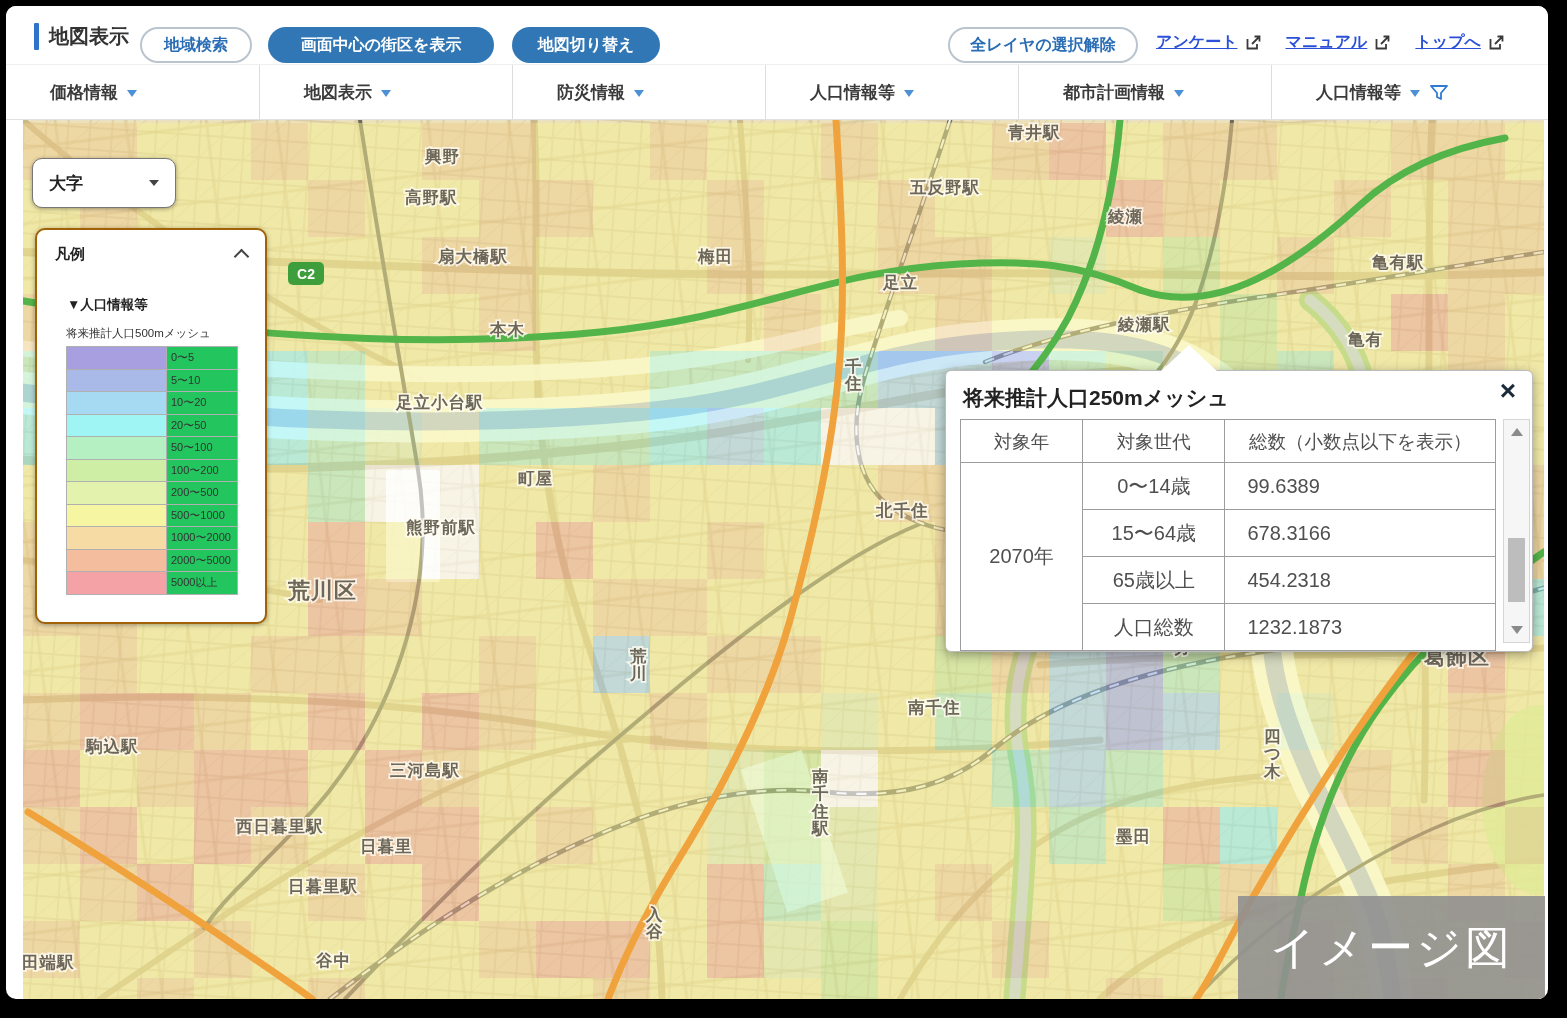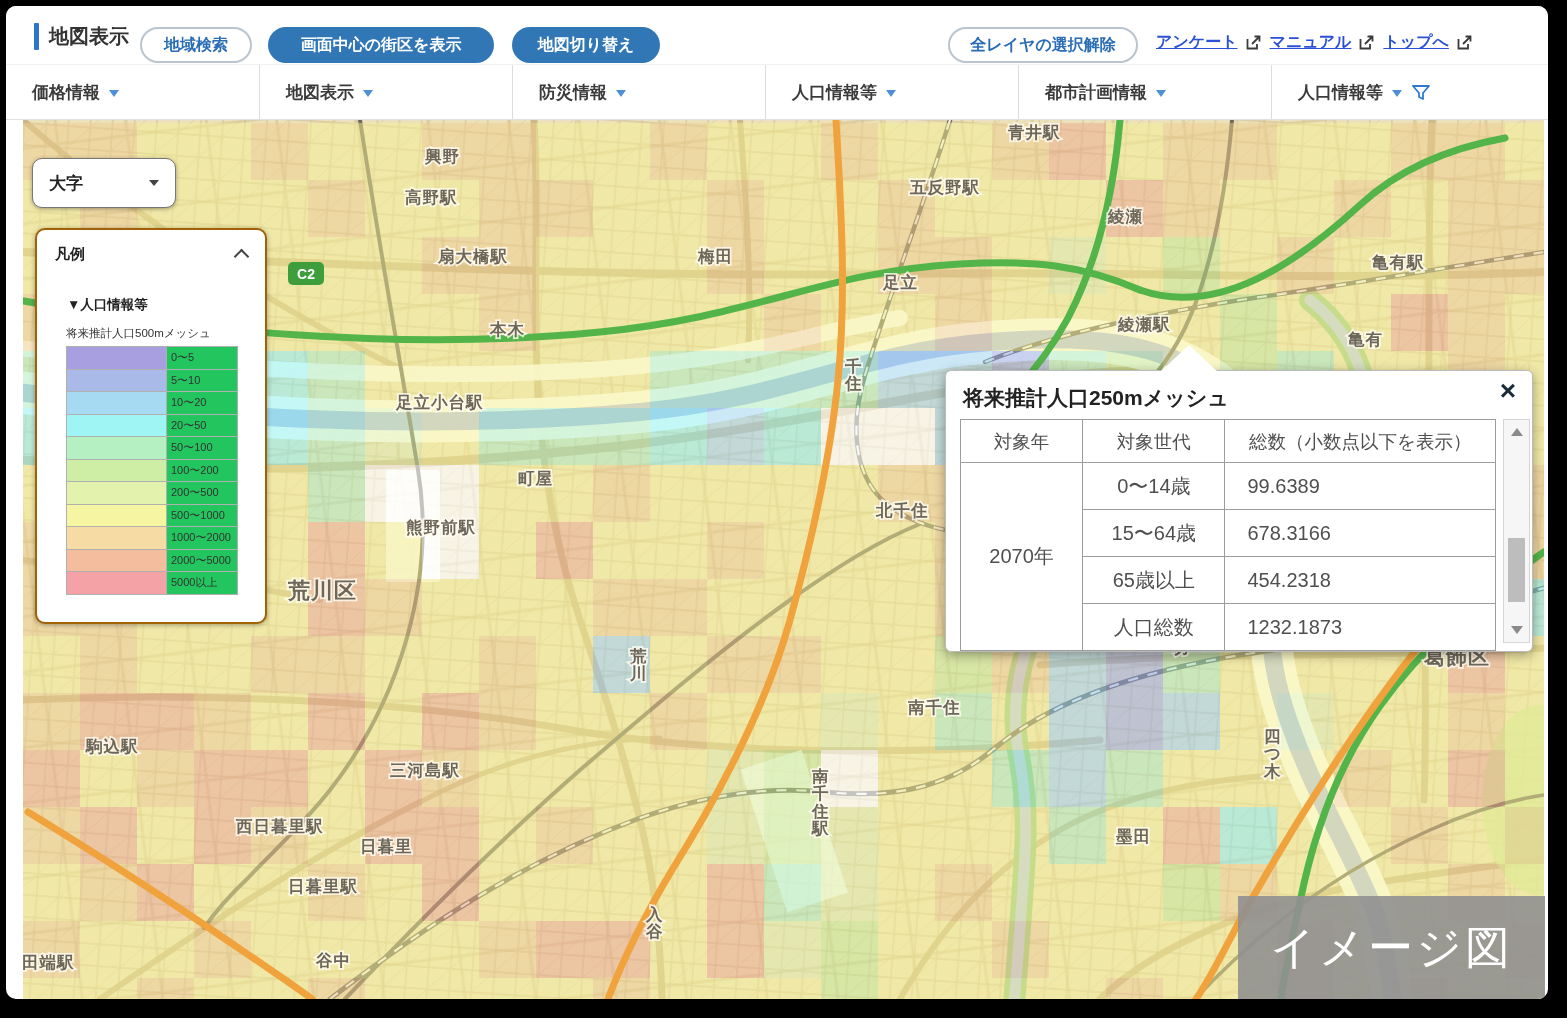--- a/index.html
+++ b/index.html
@@ -13,28 +13,28 @@
   .title-bar{width:5px;height:27px;background:#2e74c8;margin-right:10px;border-radius:1px;}
   .app-title{font-size:20px;font-weight:bold;color:#333;}
   .btn{position:absolute;top:21px;height:36px;display:flex;align-items:center;justify-content:center;
        font-size:16px;font-weight:bold;border-radius:18px;box-sizing:border-box;cursor:pointer;}
   .btn-outline{background:#fff;border:2px solid #b9c4ce;color:#2a6db5;}
   .btn-primary{background:#3177b5;border:none;color:#fff;}
   #btn-area-search{left:134px;width:112px;}
   #btn-show-block{left:262px;width:226px;}
   #btn-map-switch{left:506px;width:148px;}
   #btn-deselect{left:942px;width:190px;}
-  .toplinks{position:absolute;left:1150px;top:26px;display:flex;align-items:center;gap:0;}
+  .toplinks{position:absolute;left:1150px;top:26px;display:flex;align-items:center;gap:16px;}
   .toplink{display:flex;align-items:center;gap:7px;margin-right:8px;}
   .toplink a{color:#2b50d8;font-weight:bold;font-size:16px;text-decoration:underline;cursor:pointer;}
   .extlink-icon{display:inline-block;}
   
   .menubar{position:absolute;left:0;top:58px;width:100%;height:56px;background:#fff;
            border-top:1px solid #f0f0f0;border-bottom:1px solid #e0e0e0;display:flex;box-sizing:border-box;}
-  .menu-item{width:253px;box-sizing:border-box;display:flex;align-items:center;padding-left:26px;
+  .menu-item{width:253px;box-sizing:border-box;display:flex;align-items:center;padding-left:44px;
              font-size:17px;font-weight:bold;color:#3b3b3b;cursor:pointer;}
   .menu-item.sep{border-left:1px solid #ddd;}
   .caret-down{width:0;height:0;border-left:5px solid transparent;border-right:5px solid transparent;
               border-top:7px solid #4d90d6;margin-left:9px;margin-top:3px;}
   .funnel{margin-left:10px;margin-top:2px;}
   
   .map{position:absolute;left:17px;top:114px;width:1521px;height:879px;background:#ece3c2;cursor:grab;}
   .map svg{display:block;}
   .map-label{paint-order:stroke;stroke:rgba(255,253,243,.8);stroke-width:3.5px;fill:#6d675a;
              font-weight:600;letter-spacing:1px;}

